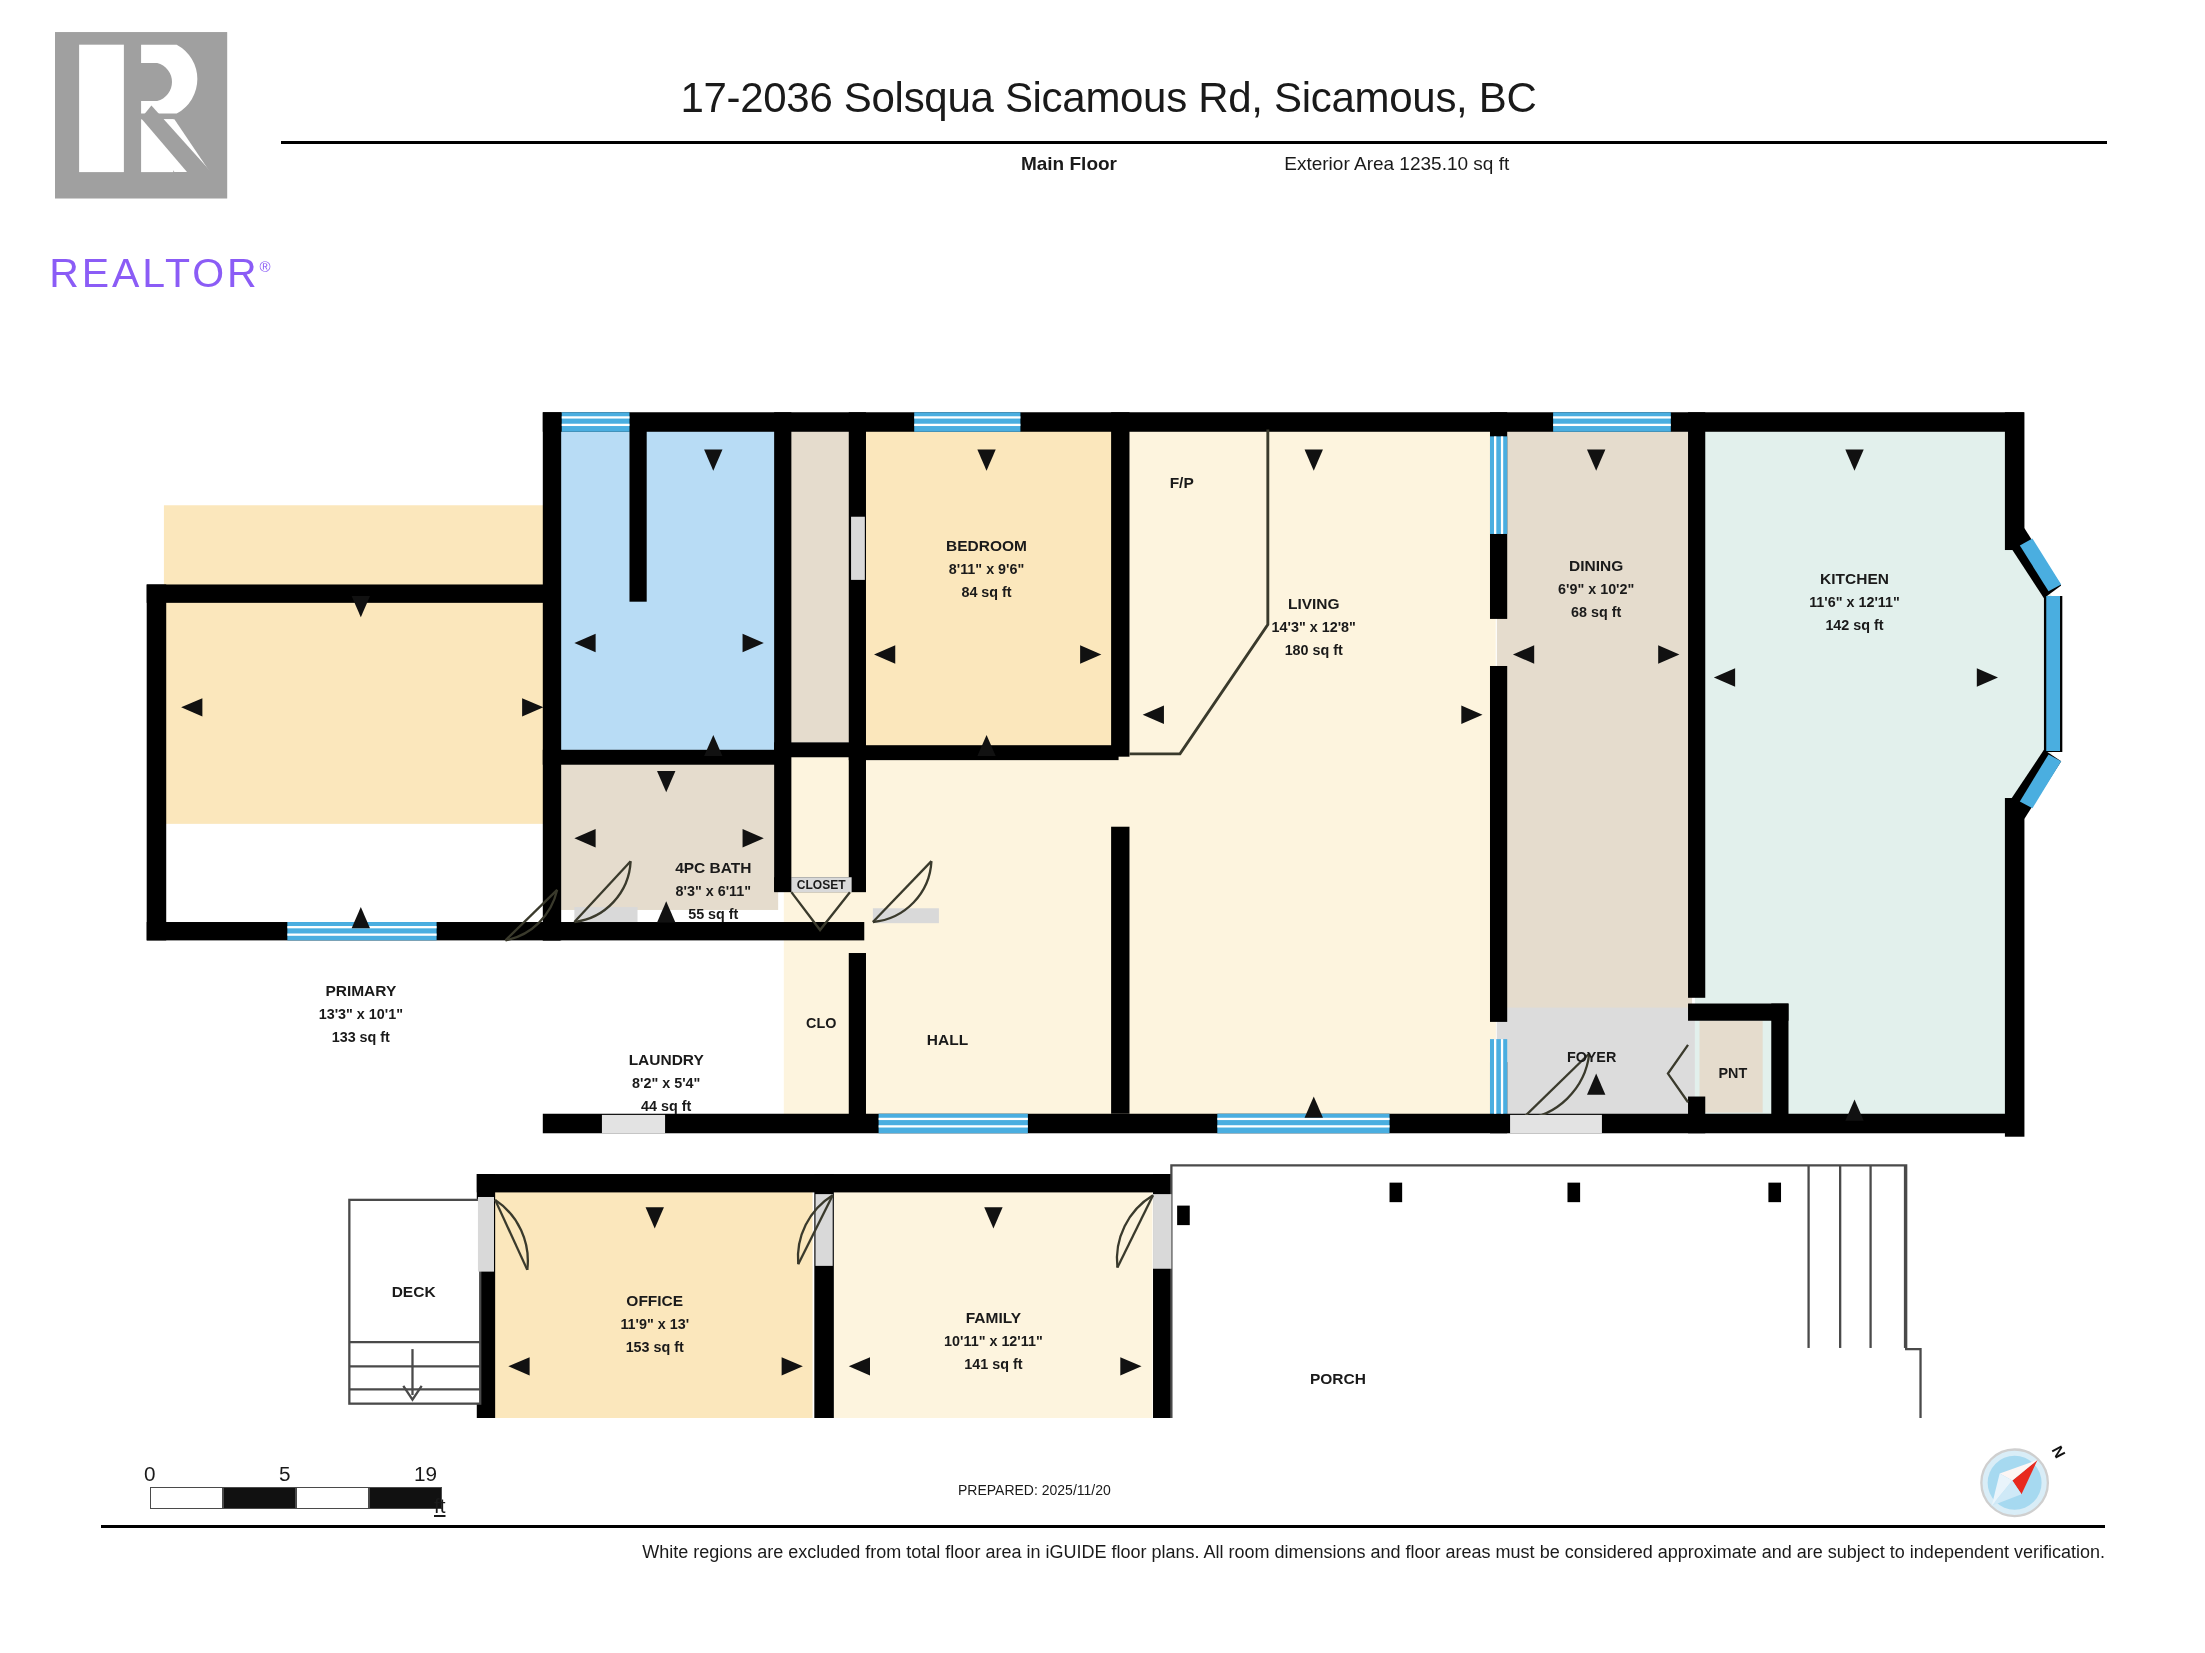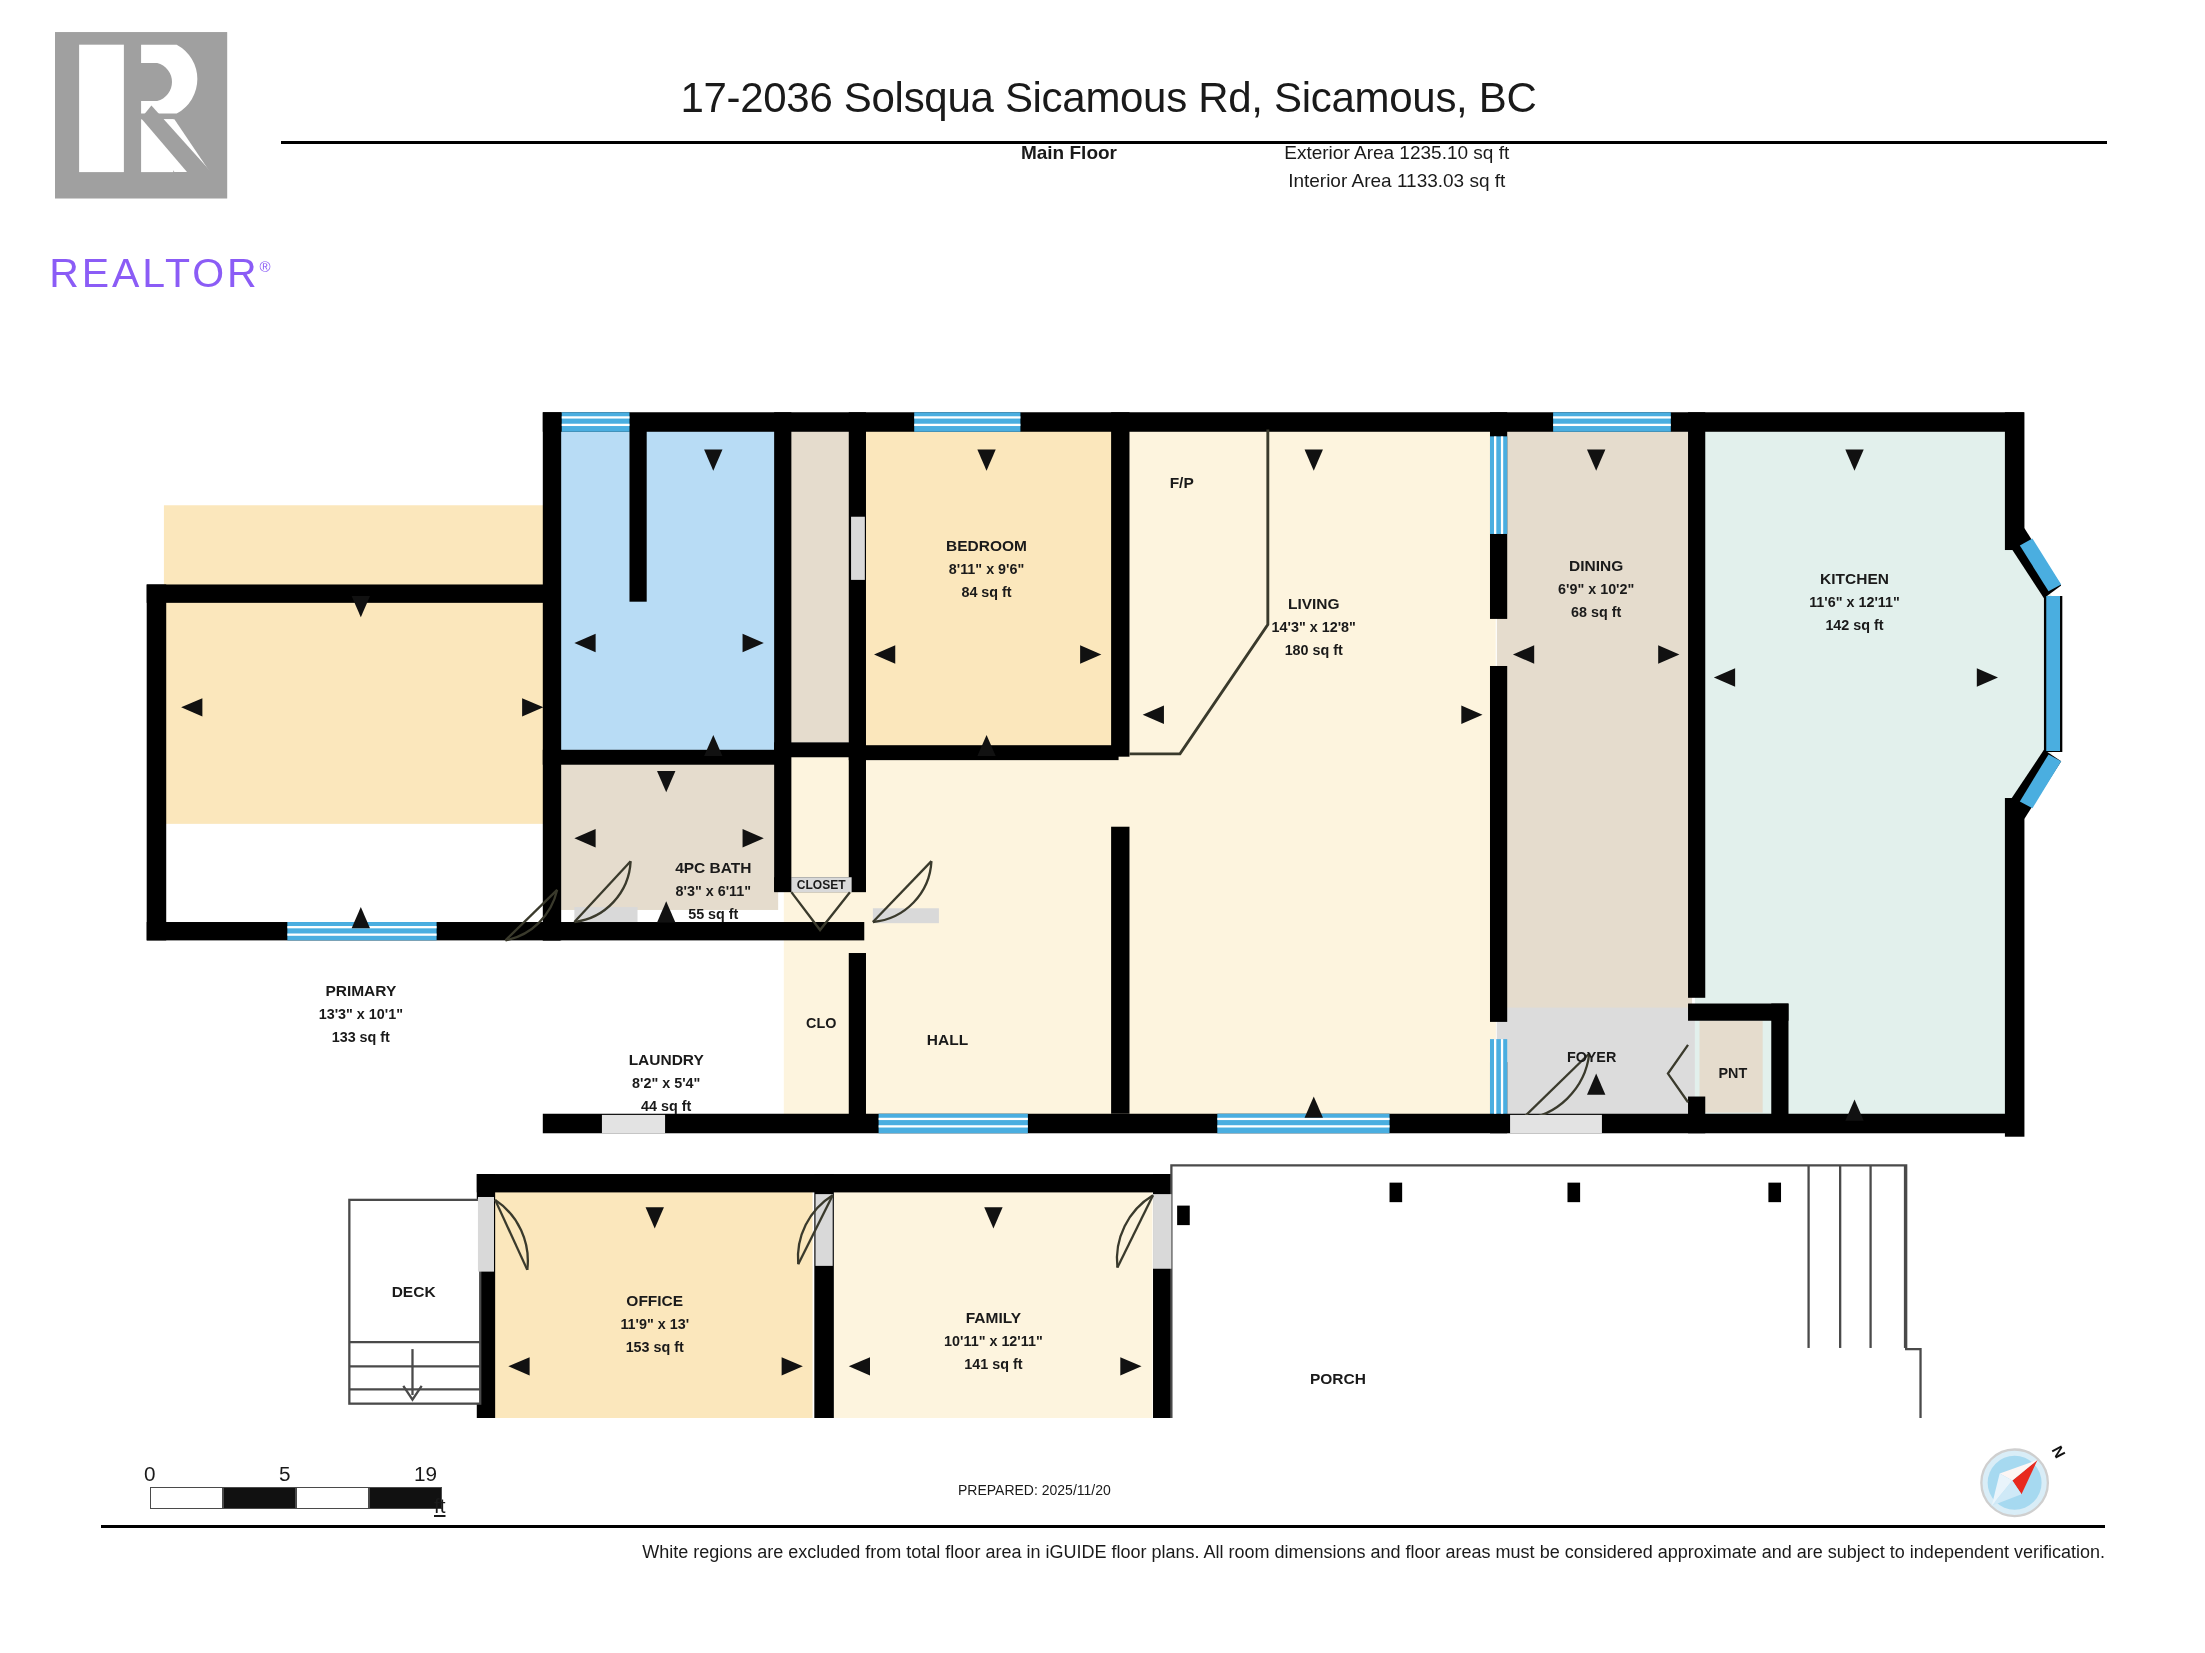--- a/index.html
+++ b/index.html
@@ -11,21 +11,21 @@
   #realtor-logo{position:absolute;left:55px;top:32px;width:224px;height:270px;}
   #realtor-mark{position:absolute;left:0;top:0;width:225px;height:201px;}
   #realtor-word{position:absolute;left:-5.7px;top:218px;width:247px;
      font-size:41px;letter-spacing:2.9px;color:#8b5cf6;font-weight:400;}
   #realtor-word sup{font-size:15px;vertical-align:super;}
 
   #page-title{position:absolute;left:603px;top:74px;width:1011px;
      text-align:center;font-size:42px;font-weight:normal;letter-spacing:-0.3px;}
   #title-rule{position:absolute;left:281px;top:141px;width:1826px;height:3.4px;background:#000;}
 
-  #floor-meta{position:absolute;left:976px;top:139px;width:689px;font-size:19px;line-height:1.45;}
+  #floor-meta{position:absolute;left:976px;top:150px;width:689px;font-size:19px;line-height:1.45;}
   #floor-meta .row{display:flex;}
   #floor-meta .lbl{font-weight:bold;width:141px;text-align:right;padding-right:11.5px;}
   #floor-meta .val{flex:1;text-align:center;}
   #floor-meta .row.second .lbl{visibility:hidden;}
 
   
   #plan-wrap{position:absolute;left:0px;top:356px;width:2205px;height:1062px;}
   svg#plan{display:block;width:2205px;height:1062px;}
   .rmlabel{font-family:"Liberation Sans","DejaVu Sans",sans-serif;
      font-weight:bold;fill:#1a1a1a;text-anchor:middle;}
@@ -65,24 +65,20 @@
   <div id="realtor-word"><span>REALTOR</span><sup>®</sup></div>
 </div>
 
 <div id="page-title">17-2036 Solsqua Sicamous Rd, Sicamous, BC</div>
 <div id="title-rule"></div>
 
 <div id="floor-meta">
   <div class="row">
     <div class="lbl">Main Floor</div>
     <div class="val">Exterior Area 1235.10 sq ft</div>
-  </div>
-  <div class="row second">
-    <div class="lbl">Main Floor</div>
-    <div class="val">Interior Area 1133.03 sq ft</div>
   </div>
 </div>
 
 <div id="plan-wrap">
 <svg id="plan" viewBox="0 0 3840 1850">
 
   <g>
 
     <rect x="285" y="260" width="690" height="555" fill="#fbe7bc"></rect>
 

